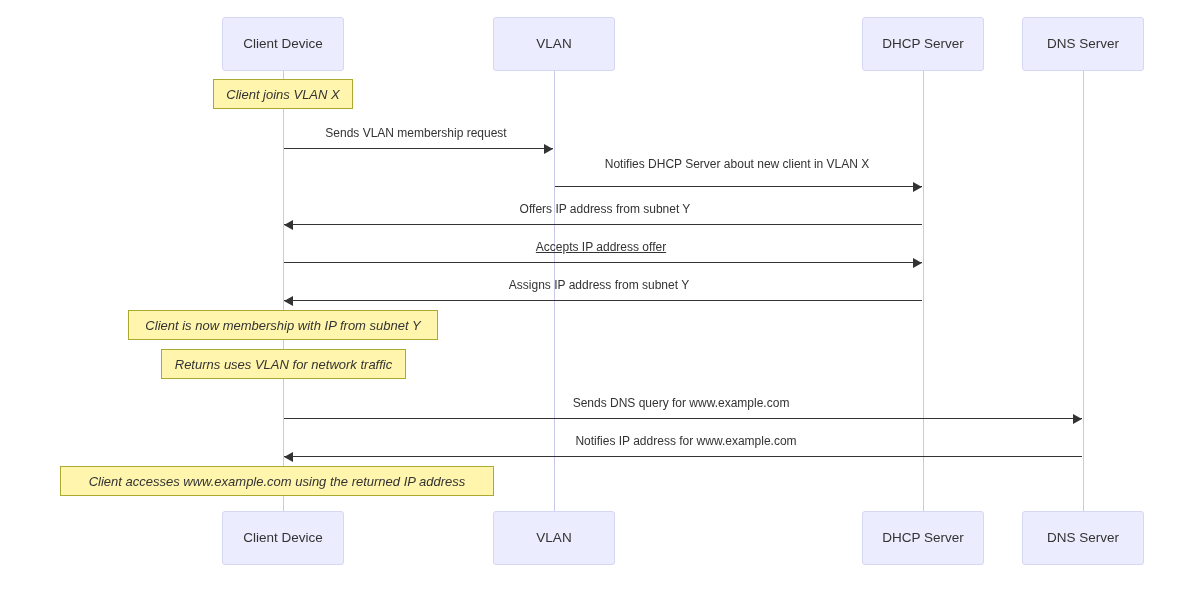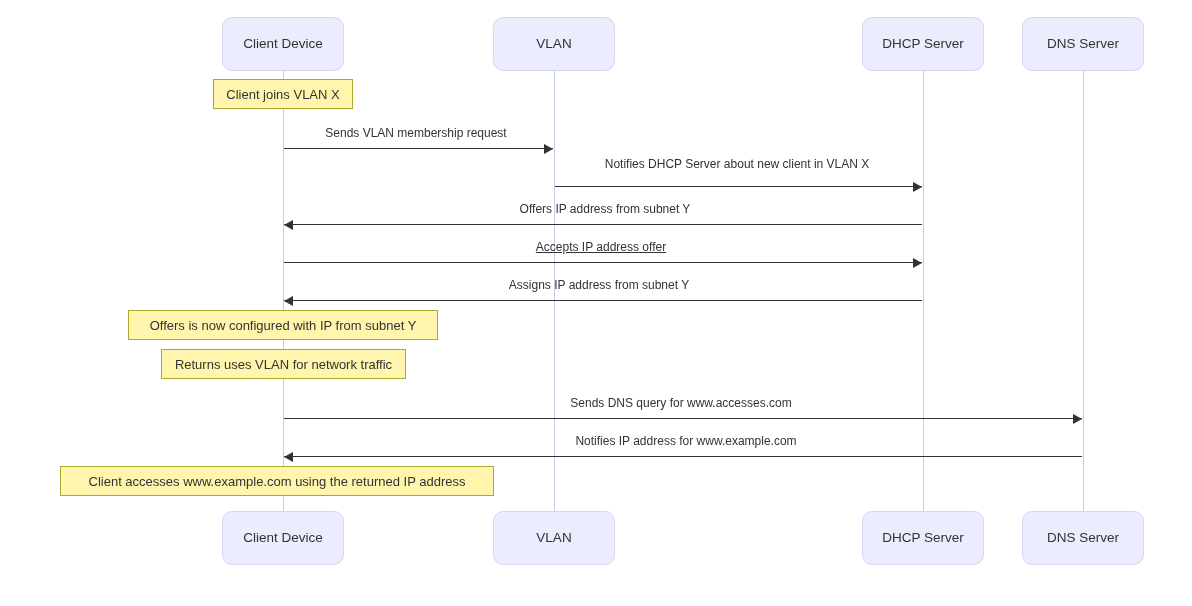--- a/index.html
+++ b/index.html
@@ -25,21 +25,21 @@
     background: #c8c8e8;
   }
 
   
   .participant {
     position: absolute;
     box-sizing: border-box;
     height: 54px;
     background: #ECECFF;
     border: 1px solid #d6d6f5;
-    border-radius: 10px;
+    border-radius: 3px;
     display: flex;
     align-items: center;
     justify-content: center;
   }
   .participant .plabel {
     font-size: 13.5px;
     color: #333333;
     white-space: nowrap;
     line-height: 1;
   }
@@ -54,20 +54,21 @@
     display: flex;
     align-items: center;
     justify-content: center;
     z-index: 5;
   }
   .note .ntext {
     font-size: 13px;
     color: #333333;
     white-space: nowrap;
     line-height: 1;
+    font-style: italic;
   }
 
   
   .msg-line {
     position: absolute;
     height: 0;
     border-top: 1.4px solid #333333;
     z-index: 3;
   }
   .arrowhead {
@@ -145,31 +146,31 @@
       <div class="arrowhead left" style="top: 220px; left: 284px;"></div>
       <div class="msg-label" style="left: 289px; top: 203px; width: 632px;">Offers IP address from subnet Y</div>
       <div class="msg-line" style="left: 284px; top: 262px; width: 638px;"></div>
       <div class="arrowhead right" style="top: 258px; left: 913px;"></div>
       <div class="msg-label" style="left: 284px; top: 241px; width: 634px; text-decoration: underline;">Accepts IP address offer</div>
       <div class="msg-line" style="left: 284px; top: 300px; width: 638px;"></div>
       <div class="arrowhead left" style="top: 296px; left: 284px;"></div>
       <div class="msg-label" style="left: 283px; top: 279px; width: 632px;">Assigns IP address from subnet Y</div>
       <div class="msg-line" style="left: 284px; top: 418px; width: 798px;"></div>
       <div class="arrowhead right" style="top: 414px; left: 1073px;"></div>
-      <div class="msg-label" style="left: 284px; top: 397px; width: 794px;">Sends DNS query for www.accesses.com</div>
+      <div class="msg-label" style="left: 284px; top: 397px; width: 794px;">Sends DNS query for www.example.com</div>
       <div class="msg-line" style="left: 284px; top: 456px; width: 798px;"></div>
       <div class="arrowhead left" style="top: 452px; left: 284px;"></div>
       <div class="msg-label" style="left: 289px; top: 435px; width: 794px;">Notifies IP address for www.example.com</div>
     </div>
   <div id="notes">
       <div class="note" style="left: 213px; top: 79px; width: 140px;">
         <span class="ntext">Client joins VLAN X</span>
       </div>
       <div class="note" style="left: 128px; top: 310px; width: 310px;">
-        <span class="ntext">Offers is now configured with IP from subnet Y</span>
+        <span class="ntext">Client is now membership with IP from subnet Y</span>
       </div>
       <div class="note" style="left: 161px; top: 349px; width: 245px;">
         <span class="ntext">Returns uses VLAN for network traffic</span>
       </div>
       <div class="note" style="left: 60px; top: 466px; width: 434px;">
         <span class="ntext">Client accesses www.example.com using the returned IP address</span>
       </div>
     </div>
 </div>
 

